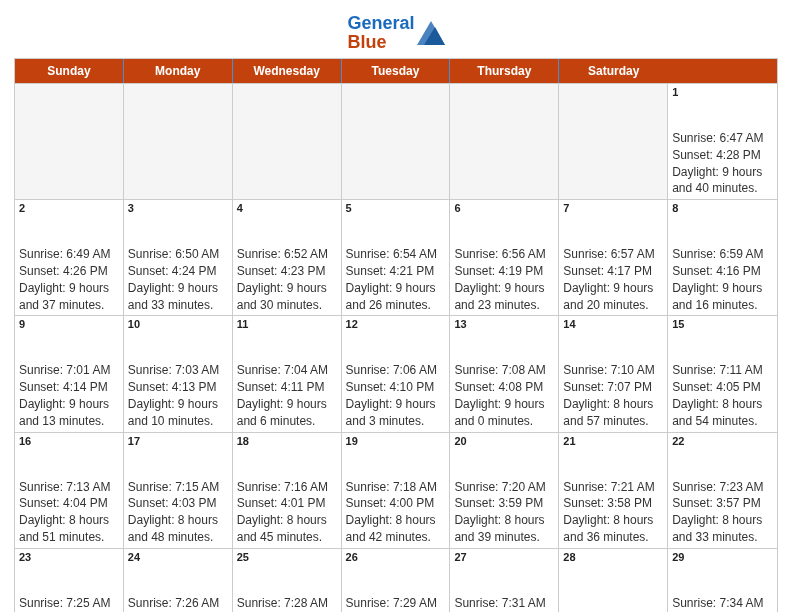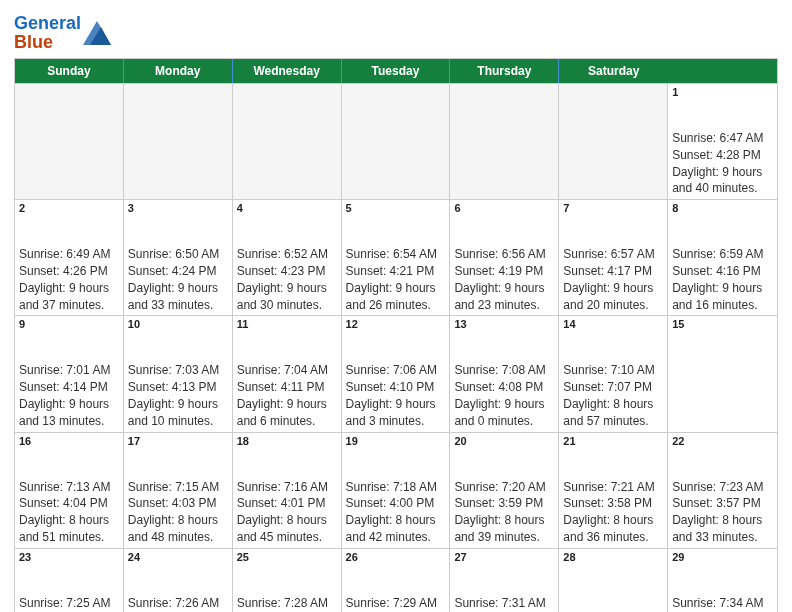--- a/index.html
+++ b/index.html
@@ -12,21 +12,21 @@
     }
     .page {
       width: 792px;
       height: 612px;
       display: flex;
       flex-direction: column;
       padding: 10px 14px 10px 14px;
     }
     .header {
       display: flex;
-      justify-content: flex-start;
+      justify-content: center;
       align-items: flex-start;
       margin-bottom: 6px;
     }
     .logo {
       display: flex;
       align-items: center;
       margin-top: 4px;
     }
     .logo-text {
       font-size: 18px;
@@ -58,21 +58,21 @@
     }
     .calendar {
       flex: 1;
       border: 1px solid #ccc;
       display: flex;
       flex-direction: column;
     }
     .cal-header {
       display: grid;
       grid-template-columns: repeat(7, 1fr);
-      background: #15803d;
+      background: #c2410c;
     }
     .cal-header-cell {
       color: #fff;
       font-size: 12px;
       font-weight: bold;
       text-align: center;
       padding: 5px 2px;
       border-right: 1px solid #4a8dd5;
     }
     .cal-header-cell:last-child {
@@ -251,20 +251,23 @@
 Daylight: 9 hours and 0 minutes.</div>
           </div>
           <div class="cal-cell">
             <span class="day-num">14</span>
             <div class="day-info">Sunrise: 7:10 AM
 Sunset: 7:07 PM
 Daylight: 8 hours and 57 minutes.</div>
           </div>
           <div class="cal-cell">
             <span class="day-num">15</span>
+            <div class="day-info">Sunrise: 7:11 AM
+Sunset: 4:05 PM
+Daylight: 8 hours and 54 minutes.</div>
           </div>
         </div>
         <div class="cal-row">
           <div class="cal-cell">
             <span class="day-num">16</span>
             <div class="day-info">Sunrise: 7:13 AM
 Sunset: 4:04 PM
 Daylight: 8 hours and 51 minutes.</div>
           </div>
           <div class="cal-cell">

